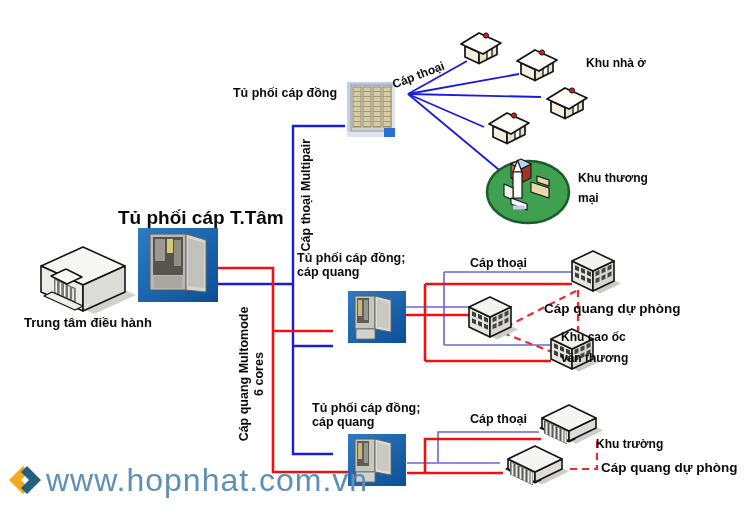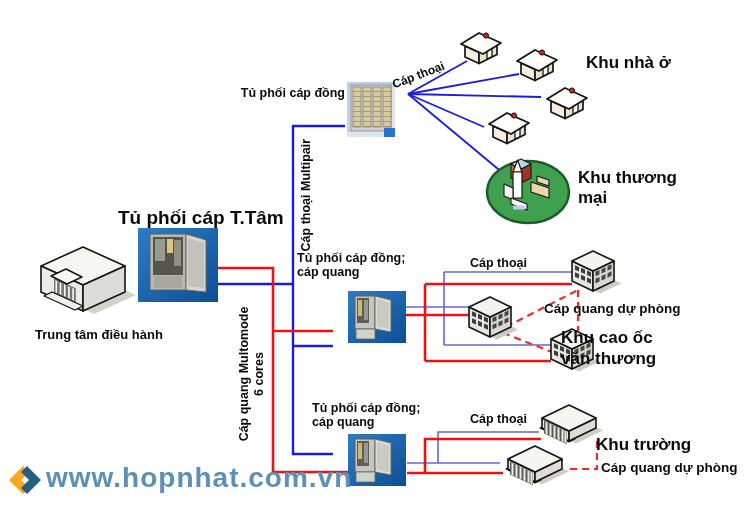--- a/index.html
+++ b/index.html
@@ -3,25 +3,25 @@
 <meta charset="utf-8">
 <style>
   html,body{margin:0;padding:0;background:#fff;}
   .stage{position:relative;width:750px;height:525px;background:#ffffff;overflow:hidden;
          font-family:"Liberation Sans","DejaVu Sans",sans-serif;}
   svg.layer{position:absolute;left:0;top:0;}
   .lbl{position:absolute;font-weight:bold;font-size:12.5px;color:var(--label-black,#0a0a0a);
        line-height:1.15;white-space:nowrap;}
   .lbl.wrap{white-space:normal;}
   .lbl.center{}
-  .lbl.right{text-align:right;}
-  .big{font-size:17px;line-height:20px;}
+  .lbl.right{text-align:center;}
+  .big{font-size:12px;line-height:20px;}
   .rot90{transform:rotate(-90deg);transform-origin:center;text-align:center;white-space:nowrap;}
   .rotfan{transform:rotate(-21deg);transform-origin:center;}
-  .watermark-text{position:absolute;left:46px;top:462px;font-size:28px;font-weight:700;
+  .watermark-text{position:absolute;left:46px;top:462px;font-size:32px;font-weight:400;
        letter-spacing:1px;color:var(--watermark-text-blue,#5e8fb8);}
   
   .cblue{stroke:var(--phone-trunk-blue,#1b1be0);stroke-width:2.4;fill:none;}
   .cfan{stroke:var(--phone-trunk-blue,#1b1be0);stroke-width:1.8;fill:none;}
   .cthin{stroke:var(--phone-branch-blue,#6466d8);stroke-width:1.6;fill:none;}
   .cred{stroke:var(--fiber-red,#ee1111);stroke-width:2.6;fill:none;}
   .cdash{stroke:var(--backup-dashed-red,#ee2a2a);stroke-width:2.2;fill:none;stroke-dasharray:7 5;}
   .oline{stroke:#141414;stroke-linejoin:round;}
 </style>
 </head>
@@ -215,21 +215,21 @@
 
   <div class="lbl big center wrap" style="left:578px;top:168px;width:116px;">
     <div>Khu thương</div>
     <div>mại</div>
   </div>
 
   <div class="lbl rot90" style="left:246px;top:188px;width:120px;">Cáp thoại Multipair</div>
 
   <div class="lbl center" style="left:118px;top:207px;width:122px;font-size:19px;">Tủ phối cáp T.Tâm</div>
 
-  <div class="lbl center" style="left:35px;top:316px;width:124px;font-size:13px;margin-top:12px;">Trung tâm điều hành</div>
+  <div class="lbl center" style="left:24px;top:316px;width:124px;font-size:13px;">Trung tâm điều hành</div>
 
   <div class="lbl rot90 wrap" style="left:182px;top:359px;width:140px;line-height:15px;">
     <div>Cáp quang Multomode</div>
     <div>6 cores</div>
   </div>
 
   <div class="lbl center wrap" style="left:297px;top:251px;width:114px;">
     <div>Tủ phối cáp đồng;</div>
     <div>cáp quang</div>
   </div>

